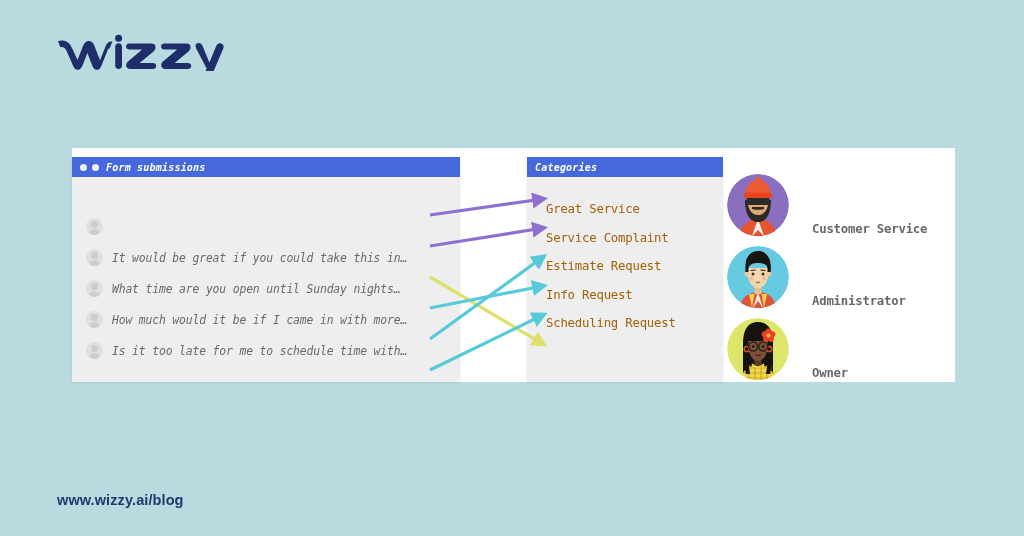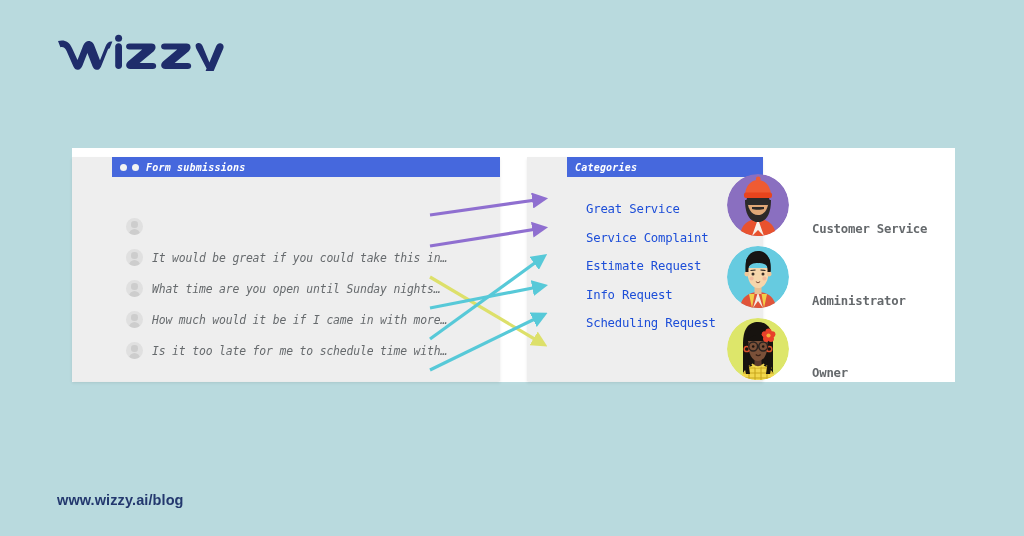--- a/index.html
+++ b/index.html
@@ -48,21 +48,20 @@
     height: 234px;
     background: #ffffff;
   }
 
   
   .panel {
     position: absolute;
     top: 9px;
     background: #eeeeee;
     box-shadow: 0 2px 3px rgba(0,0,0,0.09);
-    padding-left: 40px;
   }
   .panel.submissions {
     left: 0px;
     width: 388px;
     height: 224px;
   }
   .panel.categories {
     left: 455px;
     width: 196px;
     height: 224px;
@@ -162,21 +161,21 @@
   .cat-row {
     height: 28.5px;
     display: flex;
     align-items: center;
     padding-left: 19px;
     box-sizing: border-box;
   }
   .cat-text {
     font-family: "DejaVu Sans Mono", monospace;
     font-size: 12.3px;
-    color: #1d4ed8;
+    color: #a16207;
     white-space: nowrap;
     letter-spacing: -0.2px;
   }
 
   
   .arrows {
     position: absolute;
     left: 0;
     top: 0;
     width: 883px;

